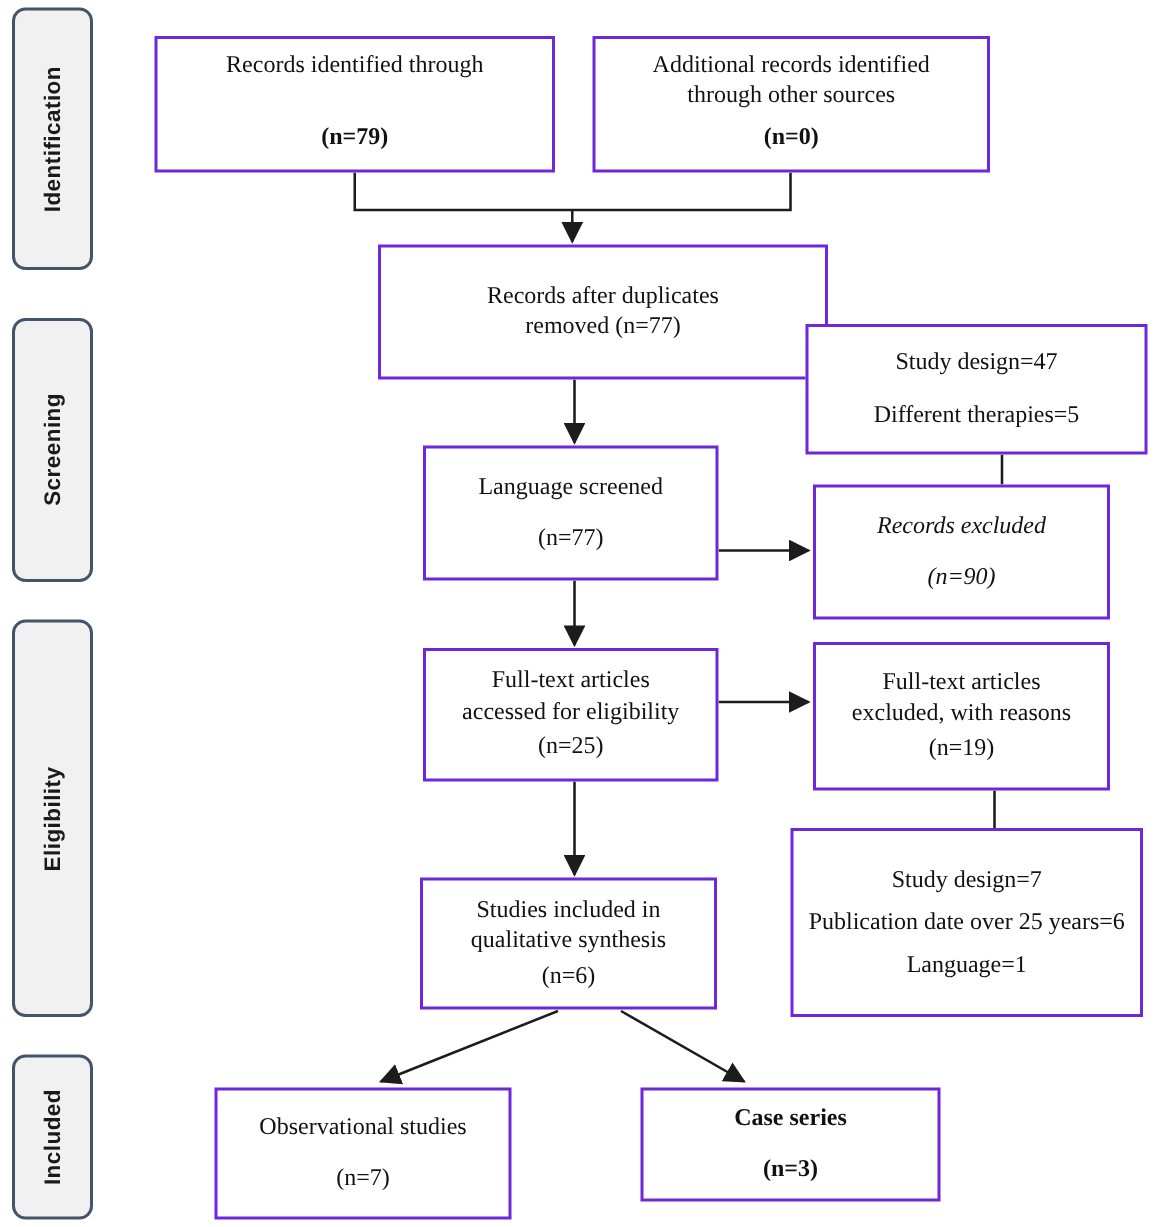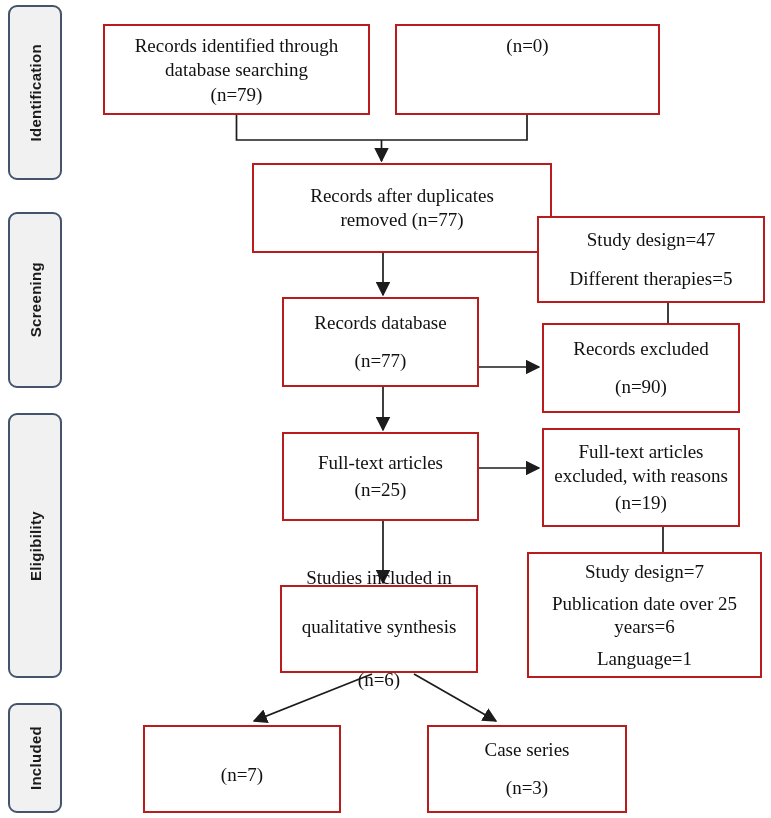--- a/index.html
+++ b/index.html
@@ -33,45 +33,45 @@
   #stage-identification{left:8px;top:5px;width:54px;height:175px;}
   #stage-screening{left:8px;top:212px;width:54px;height:176px;}
   #stage-eligibility{left:8px;top:413px;width:54px;height:265px;}
   #stage-included{left:8px;top:703px;width:54px;height:110px;}
 
   
   .fbox{
     position:absolute;
     box-sizing:border-box;
     background:#ffffff;
-    border:2px solid #b91c1c;
+    border:2px solid #6d28d9;
     display:flex;flex-direction:column;
     align-items:center;justify-content:center;
     text-align:center;
-    font-size:19px;line-height:1.28;
+    font-size:16px;line-height:1.28;
     padding:4px 6px;
   }
   .fbox .bl{white-space:normal;}
   .fbox .bc{margin-top:13px;}
   .fbox.spread{justify-content:space-between;padding:8px 6px 11px;}
-  .fbox.spread .bc{margin-top:0;}
+  .fbox.spread .bc{margin-top:0;font-weight:bold;}
   .fbox.tight .bc{margin-top:3px;}
   .fbox.roomy .bl{margin:7px 0;}
   .fbox.list .bl{margin:4.5px 0;line-height:1.22;}
 
   #box-identified-db{left:103px;top:24px;width:267px;height:91px;}
   #box-identified-other{left:395px;top:24px;width:265px;height:91px;}
   #box-after-duplicates{left:252px;top:163px;width:300px;height:90px;}
   #box-screened{left:282px;top:297px;width:197px;height:90px;}
   #box-fulltext-assessed{left:282px;top:432px;width:197px;height:89px;}
-  #box-qualitative{left:280px;top:585px;width:198px;height:88px;gap:25px;}
+  #box-qualitative{left:280px;top:585px;width:198px;height:88px;}
   #box-observational{left:143px;top:725px;width:198px;height:88px;}
-  #box-case-series{left:427px;top:725px;width:200px;height:88px;}
+  #box-case-series{left:427px;top:725px;width:200px;height:76px;font-weight:bold;}
   #box-screen-reasons{left:537px;top:216px;width:228px;height:87px;}
-  #box-records-excluded{left:542px;top:323px;width:198px;height:90px;}
+  #box-records-excluded{left:542px;top:323px;width:198px;height:90px;font-style:italic;}
   #box-fulltext-excluded{left:542px;top:428px;width:198px;height:99px;}
   #box-exclusion-reasons{left:527px;top:552px;width:235px;height:126px;padding:6px 4px;}
 
   svg.connectors{position:absolute;left:0;top:0;width:771px;height:818px;pointer-events:none;}
   svg.connectors line, svg.connectors polyline{stroke:#1c1c1c;stroke-width:1.7;fill:none;}
 </style>
 </head>
 <body>
 
 <div class="canvas">
@@ -104,51 +104,56 @@
   <div class="stage" id="stage-eligibility">
     <span>Eligibility</span>
   </div>
   <div class="stage" id="stage-included">
     <span>Included</span>
   </div>
 
   <div class="fbox spread" id="box-identified-db">
     <div>
       <div class="bl">Records identified through</div>
-      <div class="bl">database searching</div>
     </div>
     <div class="bc">(n=79)</div>
   </div>
 
   <div class="fbox spread" id="box-identified-other">
+    <div>
+      <div class="bl">Additional records identified</div>
+      <div class="bl">through other sources</div>
+    </div>
     <div class="bc">(n=0)</div>
   </div>
 
   <div class="fbox" id="box-after-duplicates">
     <div class="bl">Records after duplicates</div>
     <div class="bl">removed (n=77)</div>
   </div>
 
   <div class="fbox" id="box-screened">
-    <div class="bl">Records database</div>
+    <div class="bl">Language screened</div>
     <div class="bc">(n=77)</div>
   </div>
 
   <div class="fbox tight" id="box-fulltext-assessed">
     <div class="bl">Full-text articles</div>
+    <div class="bl">accessed for eligibility</div>
     <div class="bc">(n=25)</div>
   </div>
 
   <div class="fbox tight" id="box-qualitative">
     <div class="bl">Studies included in</div>
     <div class="bl">qualitative synthesis</div>
     <div class="bc">(n=6)</div>
   </div>
 
   <div class="fbox" id="box-observational">
+    <div class="bl">Observational studies</div>
     <div class="bc">(n=7)</div>
   </div>
 
   <div class="fbox" id="box-case-series">
     <div class="bl">Case series</div>
     <div class="bc">(n=3)</div>
   </div>
 
   <div class="fbox roomy" id="box-screen-reasons">
     <div class="bl">Study design=47</div>

